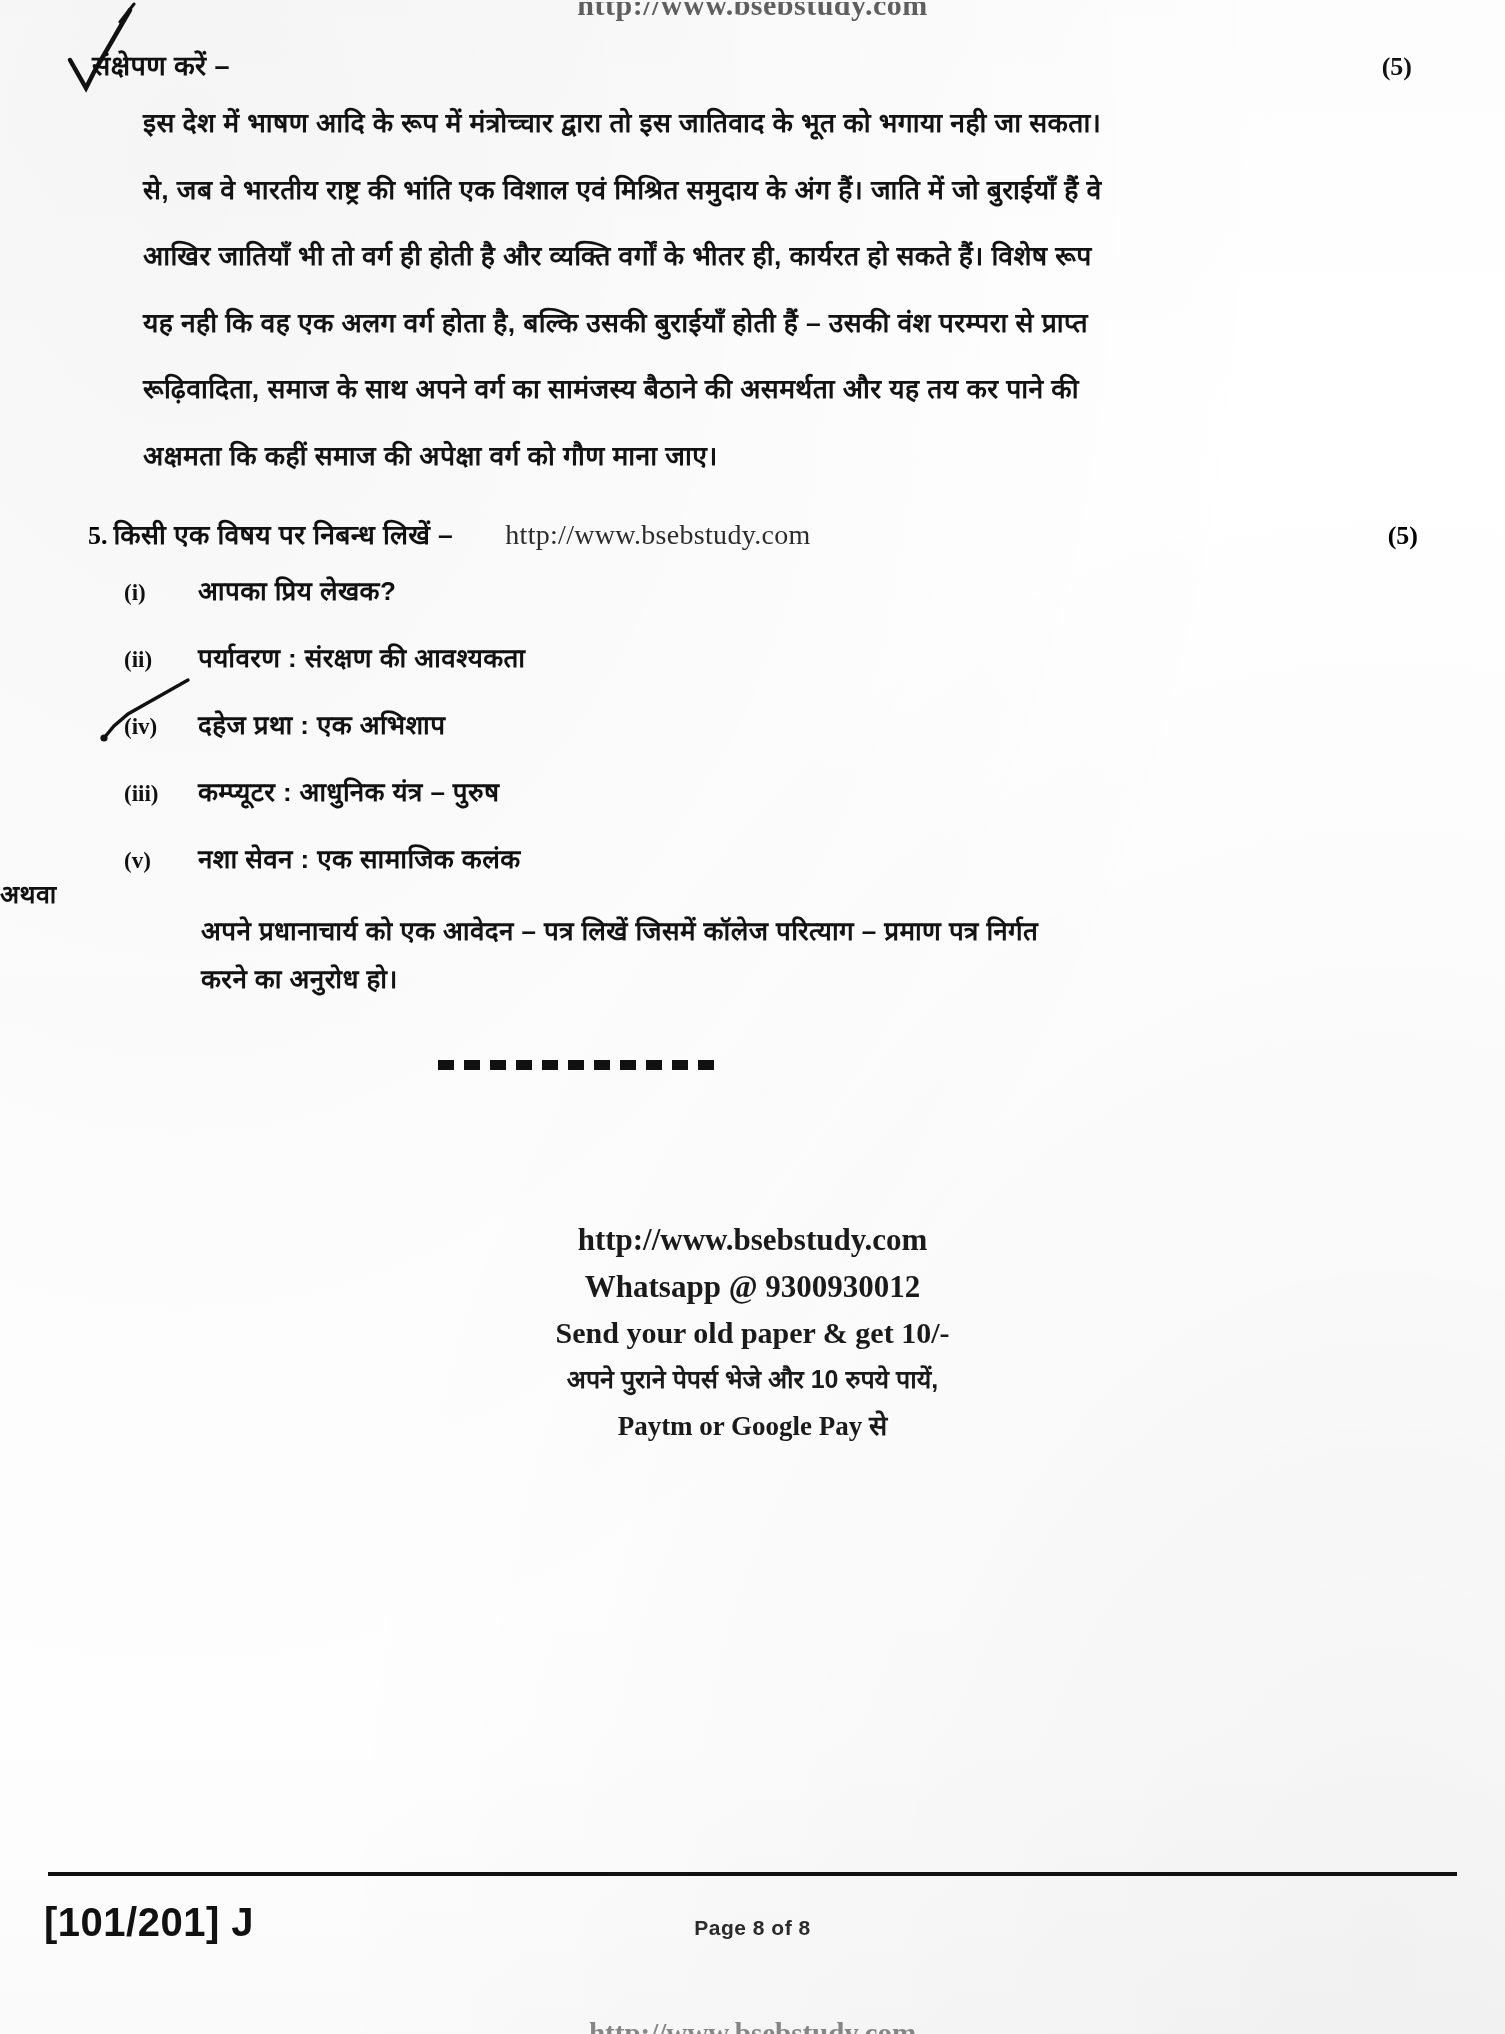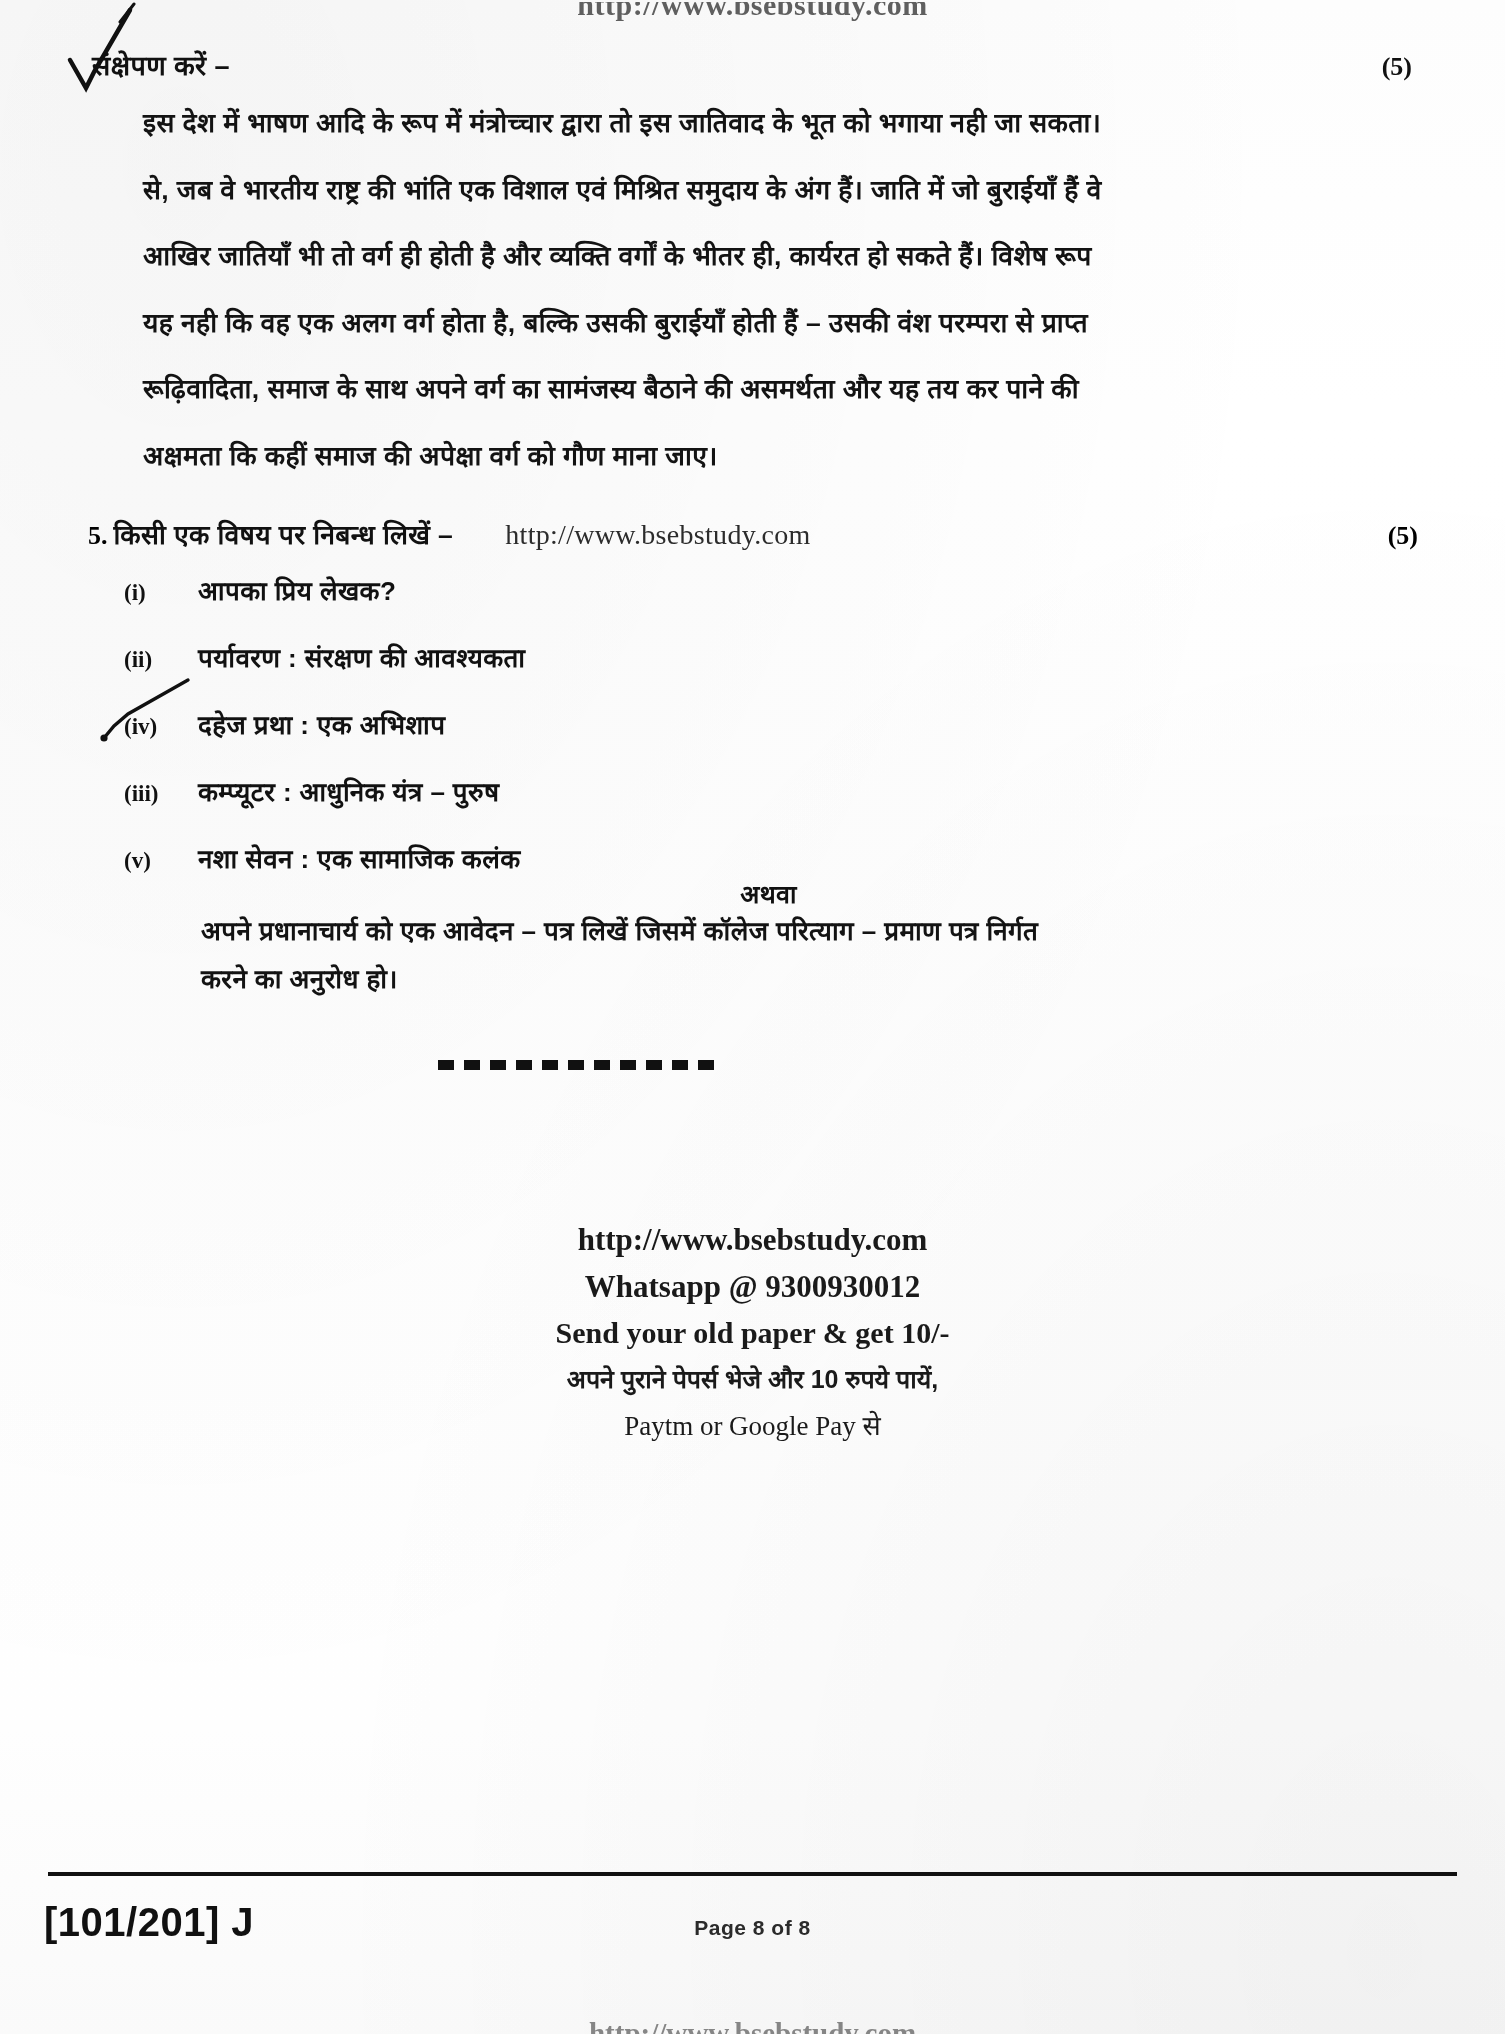--- a/index.html
+++ b/index.html
@@ -90,21 +90,21 @@
     font-size:23px; width:78px; color:#111; padding-left:4px;
   }
   .ttext { font-size:26px; }
 
   
   .tick3 { position:absolute; left:92px; top:676px; width:130px; height:70px; }
 
   
   .athava {
     position:absolute; left:0; right:0; top:876px;
-    text-align:center; font-size:25px;padding-left:32px;
+    text-align:left; font-size:25px;
   }
   .alt {
     position:absolute; left:168px; top:918px; width:1240px;
   }
   .alt .pline { margin-bottom:22px; font-size:26px; }
 
   
   .dashsep {
     position:absolute; left:438px; top:1060px; width:280px; height:10px;
     background-image: repeating-linear-gradient(to right, #111 0 16px, transparent 16px 26px);
@@ -115,21 +115,21 @@
     position:absolute; left:0; right:0; top:1222px;
     text-align:center;
     font-family:"Liberation Serif", serif;
     color:#1a1a1a;
   }
   .promo div { margin-bottom:11px; }
   .promo .l1 { font-weight:700; font-size:31px; }
   .promo .l2 { font-weight:700; font-size:31px; }
   .promo .l3 { font-weight:700; font-size:30px; }
   .promo .l4 { font-family:"Liberation Sans", sans-serif; font-weight:700; font-size:25px; }
-  .promo .l5 { font-weight:400; font-size:27px; }
+  .promo .l5 { font-weight:700; font-size:27px; }
 
   
   .rule {
     position:absolute; left:48px; right:48px; top:1872px;
     border-top:4px solid #111;
   }
   .code {
     position:absolute; left:44px; top:1900px;
     font-family:Liberation Sans, sans-serif; font-weight:700;
     font-size:40px; color:#111; letter-spacing:.5px;

